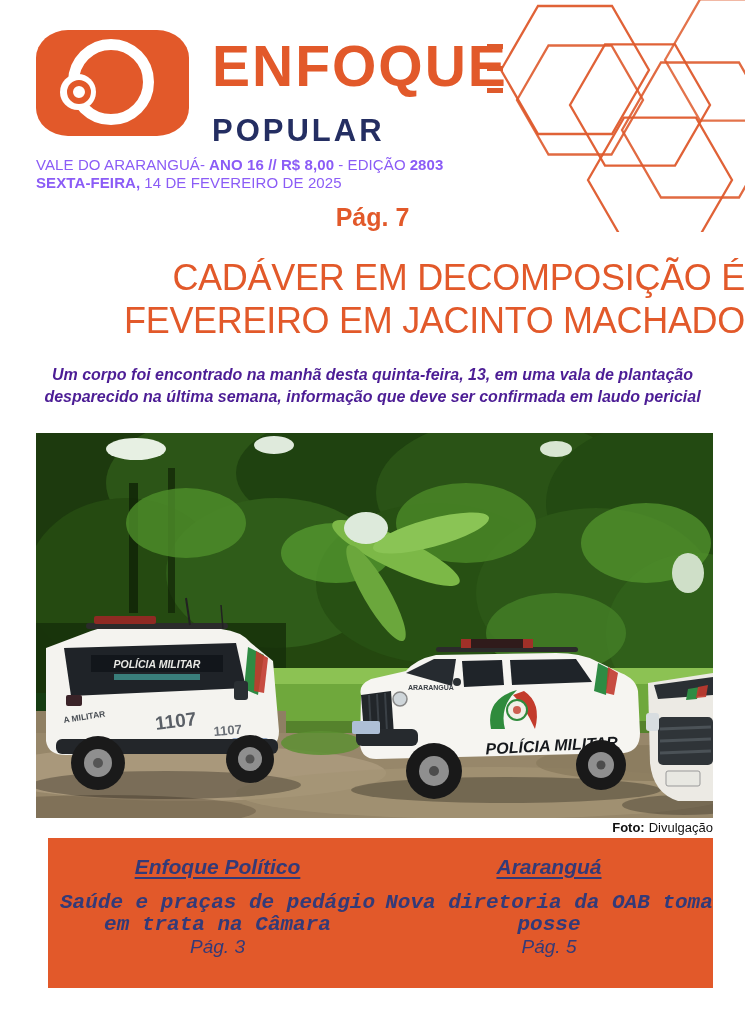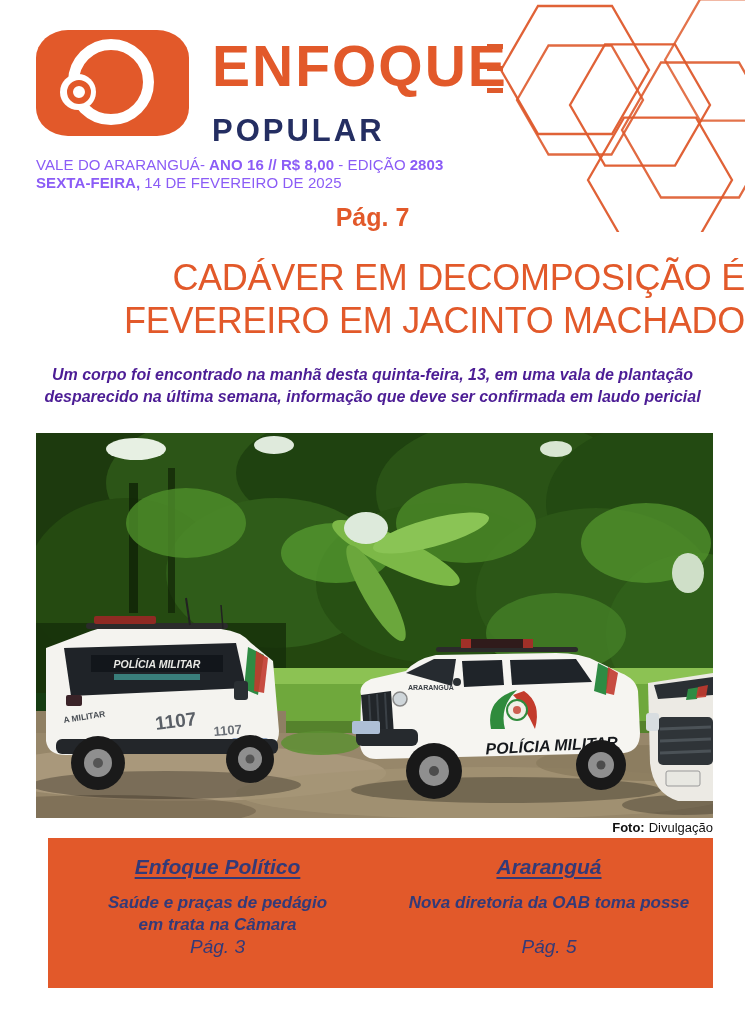--- a/index.html
+++ b/index.html
@@ -67,21 +67,21 @@
     position:absolute;top:838px;height:150px;background:#e2592a;
     color:#333a78;text-align:center;font-style:italic;
   }
   .teaser-left{left:48px;width:339px;}
   .teaser-right{left:385px;width:328px;}
   .teaser-title{
     margin-top:17px;font-size:21px;font-weight:700;
     text-decoration:underline;text-underline-offset:3px;
   }
   .teaser-body{
-    margin-top:13px;height:44px;font-size:17px;font-weight:600;line-height:22px;
+    margin-top:13px;height:44px;font-size:21px;font-weight:600;line-height:22px;font-family:Liberation Mono, monospace;
   }
   .teaser-page{font-size:19px;font-weight:400;}
 </style>
 </head>
 <body>
 
 <div class="page">
 
   <div class="logo-shape">
     <div class="logo-ring"></div>

